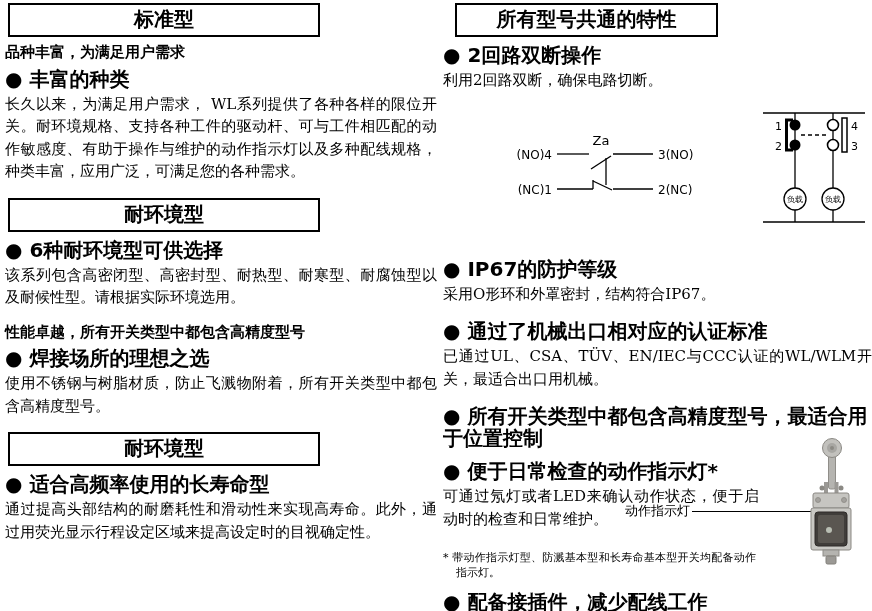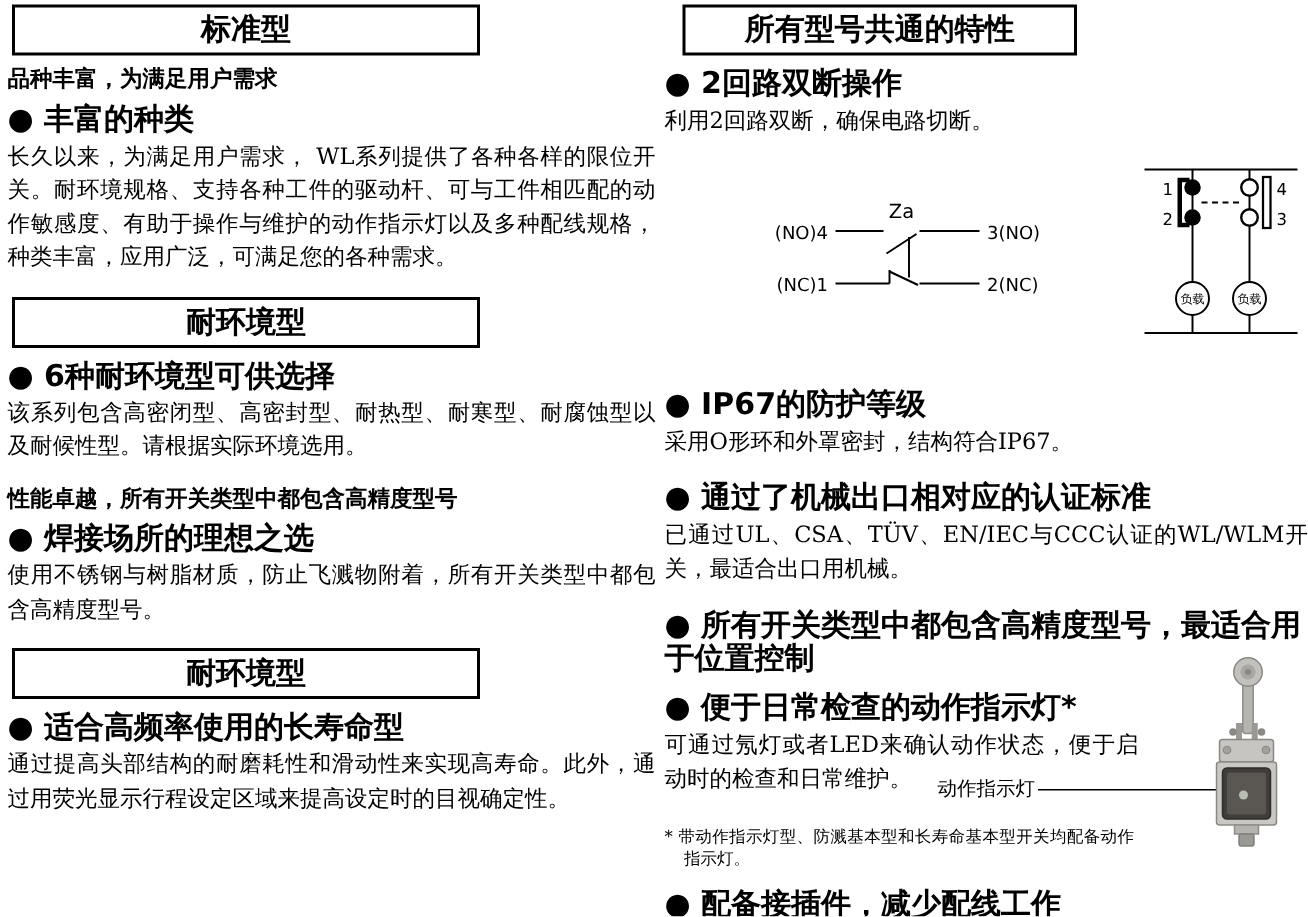--- a/index.html
+++ b/index.html
@@ -20,21 +20,21 @@
   .sec + .sec{margin-top:10px;}
   .featblock{margin-top:11px;}
   .featblock.first{margin-top:5px;}
   .diagrams{display:flex;align-items:flex-start;margin-top:2px;height:140px;}
   .schematic-svg{margin-left:52px;margin-top:12px;}
   .ladder-svg{margin-left:48px;margin-top:0;}
   svg text{font-family:"DejaVu Sans","Liberation Sans",sans-serif;}
   .narrow{width:316px;}
   .footnote{font-size:11px;line-height:15px;margin-top:20px;width:300px;
         padding-left:13px;text-indent:-13px;text-align:justify;}
-  .callout{position:absolute;top:517px;left:182px;width:192px;display:flex;align-items:center;}
+  .callout{position:absolute;top:502px;left:182px;width:192px;display:flex;align-items:center;}
   .callout-label{font-size:13px;white-space:nowrap;}
   .callout-line{flex:1;border-top:1.5px solid #000;margin-left:2px;}
   .photo{position:absolute;top:438px;left:356px;}
 </style>
 </head>
 <body>
 
 <div class="page">
 
   <div class="col col-left">

